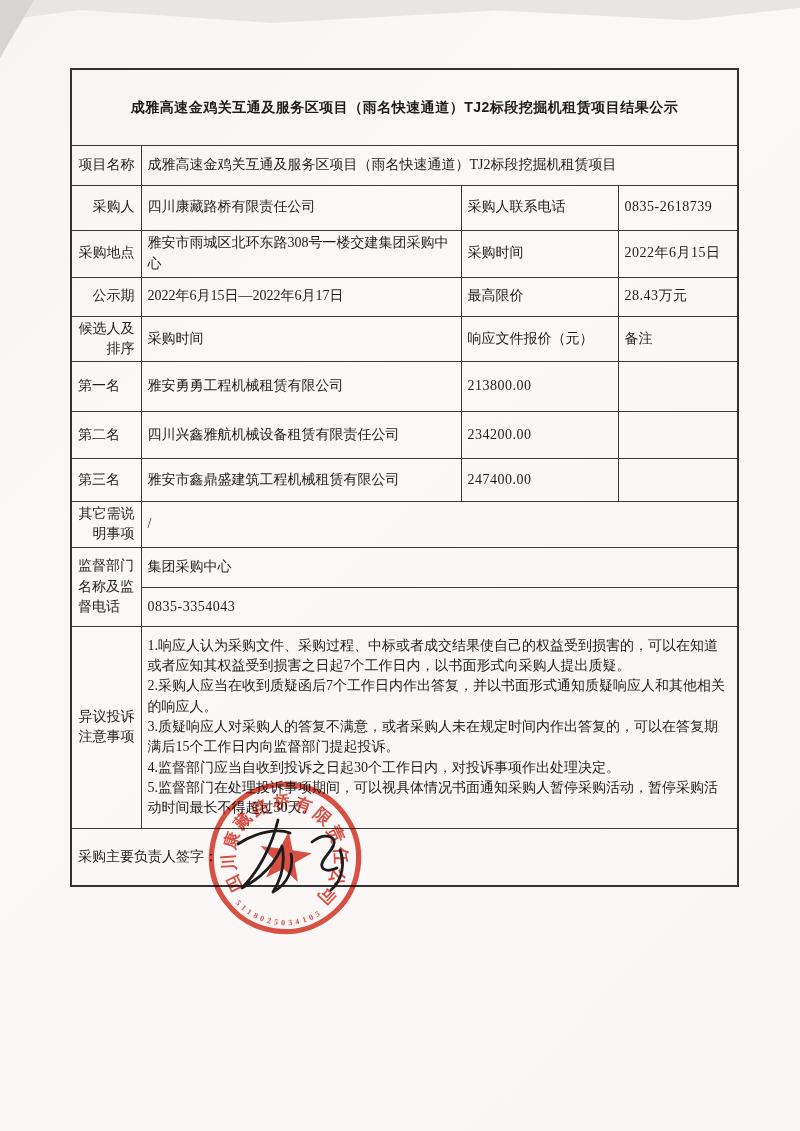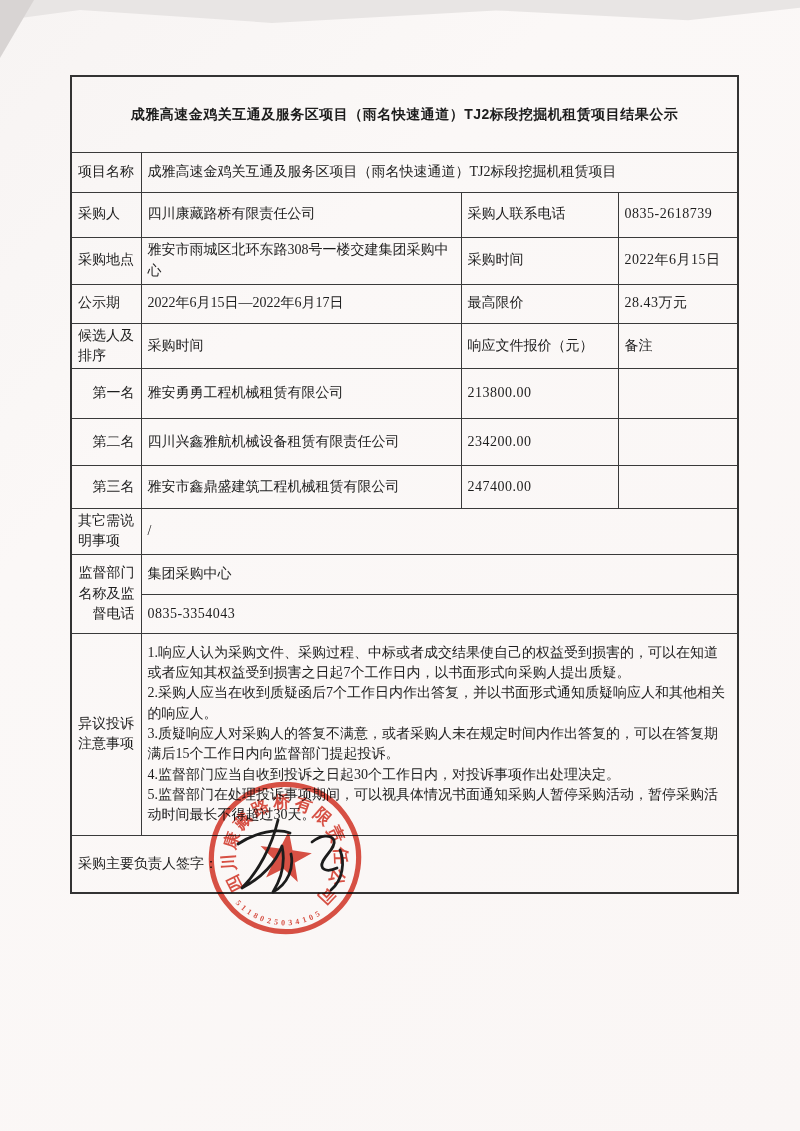--- a/index.html
+++ b/index.html
@@ -16,40 +16,40 @@
     position:absolute;top:0;left:0;width:800px;height:26px;
     background:#e8e5e4;
     clip-path:polygon(0 0,100% 0,100% 30%,86% 78%,62% 40%,34% 88%,10% 38%,0 80%);
   }
   .scan-corner{
     position:absolute;top:0;left:0;width:34px;height:58px;
     background:#d8d4d3;
     clip-path:polygon(0 0,100% 0,0 100%);
   }
   table.doc{
-    position:absolute;left:70px;top:75px;width:667px;
+    position:absolute;left:70px;top:68px;width:667px;
     border-collapse:collapse;table-layout:fixed;
     border:2.2px solid #333333;
   }
   table.doc td{
     border:1.6px solid #3a3a3a;
     padding:2px 6px;
     font-size:14px;
     vertical-align:middle;
     overflow:hidden;
     line-height:1.45;
   }
   td.title{
     font-family:"Liberation Sans","DejaVu Sans",sans-serif;
     font-weight:bold;font-size:19px;line-height:1.7;
     text-align:center;padding:6px 12px;
     letter-spacing:0.5px;
   }
-  td.lab{ text-align:left; padding-left:4px; padding-right:2px;}
-  td.lab-c{ text-align:right; padding-left:2px; padding-right:2px;}
+  td.lab{ text-align:right; padding-left:4px; padding-right:2px;}
+  td.lab-c{ text-align:left; padding-left:2px; padding-right:2px;}
   td.left{ text-align:left;}
   td.center{ }
   td.num{ letter-spacing:0.5px;}
   td.objection-body{
     vertical-align:middle;
     font-size:13.8px;line-height:1.52;
     padding:6px 9px;
     text-align:left;
     margin-left:31px;
   }

